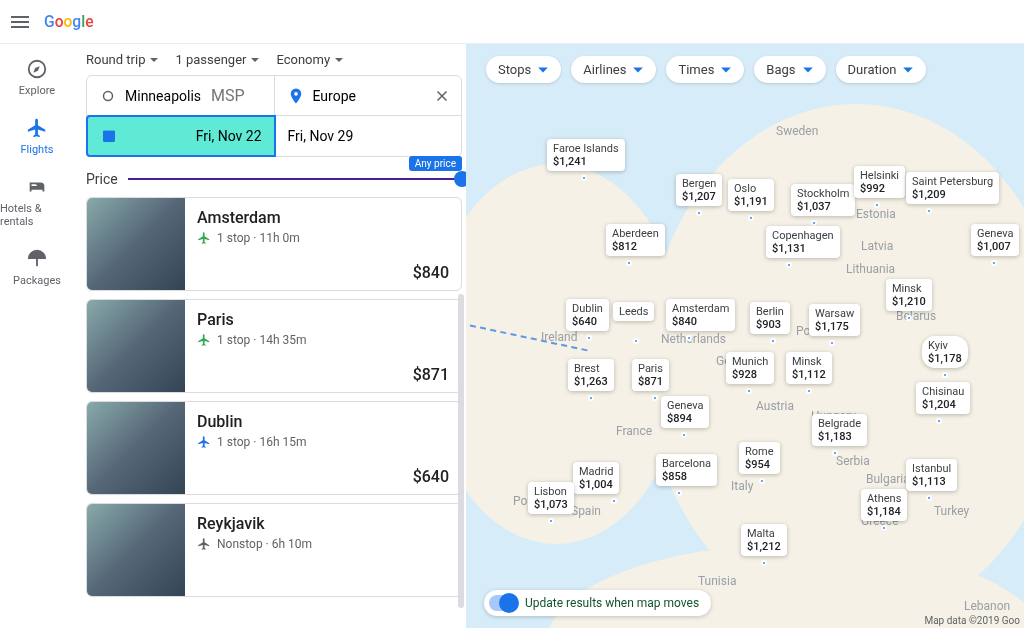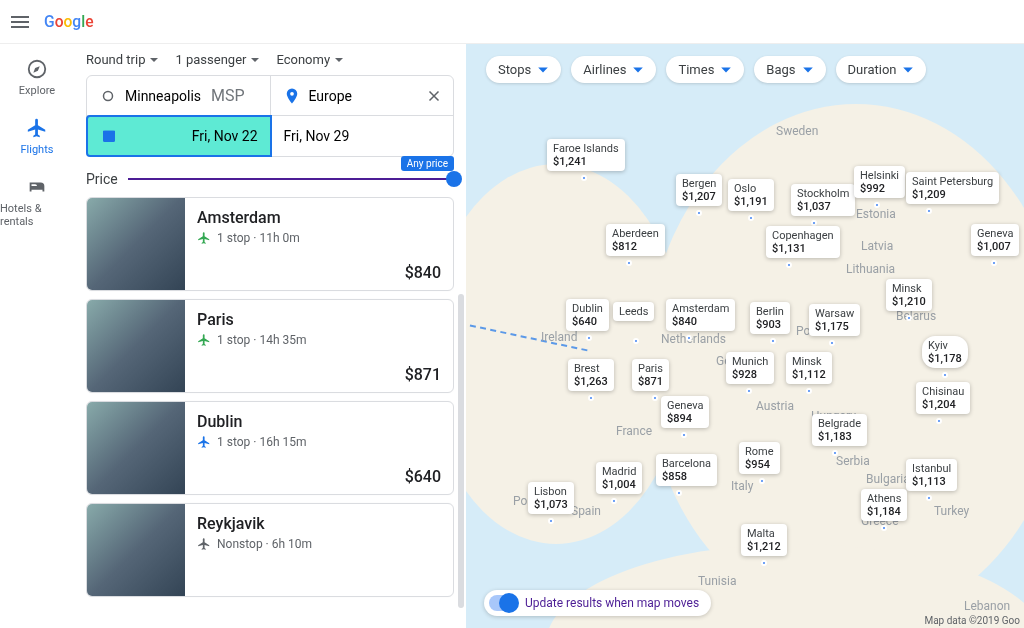--- a/index.html
+++ b/index.html
@@ -5,21 +5,21 @@
 * { box-sizing: border-box; margin: 0; padding: 0; font-family: Roboto, Arial, sans-serif; }
 body { width: 1024px; height: 628px; overflow: hidden; background: #fff; }
 .header { height: 44px; display: flex; align-items: center; padding: 0 8px; border-bottom: 1px solid #eee; }
 .menu-icon { width: 24px; height: 24px; cursor: pointer; margin-right: 8px; fill: #5f6368; }
 .logo { height: 24px; }
 .main { display: flex; height: calc(100% - 44px); }
 .sidebar { width: 74px; padding-top: 14px; display: flex; flex-direction: column; gap: 20px; }
 .side-item { display: flex; flex-direction: column; align-items: center; gap: 4px; cursor: pointer; color: #5f6368; font-size: 11px; }
 .side-item.active { color: #1a73e8; }
 .side-item svg { width: 22px; height: 22px; fill: currentColor; }
-.content { width: 392px; padding: 8px 12px 0 12px; overflow: hidden; display: flex; flex-direction: column; }
+.content { width: 392px; padding: 8px 4px 0 12px; overflow: hidden; display: flex; flex-direction: column; }
 .trip-row { display: flex; gap: 16px; margin-bottom: 8px; font-size: 13px; color: #3c4043; }
 .drop { display: flex; align-items: center; gap: 4px; cursor: pointer; }
 .drop svg { width: 10px; height: 10px; fill: #5f6368; }
 .fields { border: 1px solid #dadce0; border-radius: 6px; }
 .row { display: flex; }
 .cell { flex: 1; padding: 10px 12px; display: flex; align-items: center; gap: 8px; font-size: 14px; position: relative; }
 .cell + .cell { border-left: 1px solid #dadce0; }
 .row + .row { border-top: 1px solid #dadce0; }
 .dates .cell:first-child { border: 2px solid #1a73e8; margin: -1px; z-index: 2; background: #5eead4; border-radius: 4px 0 0 4px; justify-content: space-between; }
 .icon-sm { width: 18px; height: 18px; flex: none; }
@@ -40,21 +40,21 @@
 .map { flex: 1; background: #d6ecf8; position: relative; overflow: hidden; }
 .land { position: absolute; background: #f5f1e6; border-radius: 50%; }
 .filter-bar { position: absolute; top: 12px; left: 20px; display: flex; gap: 10px; }
 .chip { background: #fff; border-radius: 18px; padding: 6px 12px; font-size: 13px; color: #3c4043; display: flex; align-items: center; gap: 6px; cursor: pointer; box-shadow: 0 1px 3px rgba(0,0,0,0.15); }
 .chip svg { width: 12px; height: 12px; fill: #1a73e8; }
 .pin { position: absolute; background: #fff; border-radius: 4px; padding: 3px 6px; font-size: 11px; box-shadow: 0 1px 4px rgba(0,0,0,0.25); line-height: 1.2; cursor: pointer; }
 .pin .pn { color: #3c4043; }
 .pin .pp { font-weight: 500; color: #202124; }
 .dot { position: absolute; width: 6px; height: 6px; background: #4285f4; border: 2px solid #fff; border-radius: 50%; }
 .country { position: absolute; font-size: 12px; color: #9aa0a6; }
-.update-chip { position: absolute; bottom: 12px; left: 18px; background: #fff; border-radius: 18px; padding: 5px 12px 5px 5px; font-size: 12px; color: #4c1d95; display: flex; align-items: center; gap: 8px; box-shadow: 0 1px 4px rgba(0,0,0,0.2); }
+.update-chip { position: absolute; bottom: 12px; left: 18px; background: #fff; border-radius: 18px; padding: 5px 12px 5px 5px; font-size: 12px; color: #14532d; display: flex; align-items: center; gap: 8px; box-shadow: 0 1px 4px rgba(0,0,0,0.2); }
 .toggle { width: 28px; height: 16px; background: #a8c7fa; border-radius: 8px; position: relative; }
 .toggle .knob { position: absolute; right: -2px; top: -2px; width: 20px; height: 20px; background: #1a73e8; border-radius: 50%; }
 .attrib { position: absolute; bottom: 2px; right: 4px; font-size: 10px; color: #5f6368; }
 .flightline { position: absolute; top: 280px; left: 0; width: 120px; height: 40px; border-top: 2px dashed rgba(26,115,232,0.7); transform: rotate(12deg); transform-origin: left; }
 .scrollbar { width: 6px; position: absolute; right: 2px; top: 250px; bottom: 20px; background: #dadce0; border-radius: 3px; }
 </style>
 </head>
 <body>
 
 <div class="header">
@@ -79,20 +79,26 @@
         <svg viewBox="0 0 24 24">
           <path d="M21 16v-2l-8-5V3.5a1.5 1.5 0 00-3 0V9l-8 5v2l8-2.5V19l-2 1.5V22l3.5-1 3.5 1v-1.5L13 19v-5.5z"></path>
         </svg>
         <span>Flights</span>
       </div>
       <div class="side-item">
         <svg viewBox="0 0 24 24">
           <path d="M4 7v10h2v-2h12v2h2V11a4 4 0 00-4-4H4zm2 2h4a2 2 0 012 2H6z"></path>
         </svg>
         <span>Hotels &amp; rentals</span>
+      </div>
+      <div class="side-item">
+        <svg viewBox="0 0 24 24">
+          <path d="M12 2a10 10 0 00-10 10h9v7a1 1 0 002 0v-7h9A10 10 0 0012 2z"></path>
+        </svg>
+        <span>Packages</span>
       </div>
     </div>
 
   <div class="content" style="position:relative">
     <div class="trip-row">
       <div class="drop">
           <span>Round trip</span>
           <svg viewBox="0 0 10 10">
             <path d="M1 3l4 4 4-4z"></path>
           </svg>
@@ -354,21 +360,21 @@
       <div class="pin" style="left: 195px; top: 352px;">
         <div class="pn">Geneva</div>
         <div class="pp">$894</div>
       </div>
       <div class="dot" style="left: 215px; top: 388px;"></div>
       <div class="pin" style="left: 346px; top: 370px;">
         <div class="pn">Belgrade</div>
         <div class="pp">$1,183</div>
       </div>
       <div class="dot" style="left: 366px; top: 406px;"></div>
-      <div class="pin" style="left: 130px; top: 418px;">
+      <div class="pin" style="left: 107px; top: 418px;">
         <div class="pn">Madrid</div>
         <div class="pp">$1,004</div>
       </div>
       <div class="dot" style="left: 145px; top: 454px;"></div>
       <div class="pin" style="left: 190px; top: 410px;">
         <div class="pn">Barcelona</div>
         <div class="pp">$858</div>
       </div>
       <div class="dot" style="left: 210px; top: 446px;"></div>
       <div class="pin" style="left: 273px; top: 398px;">

